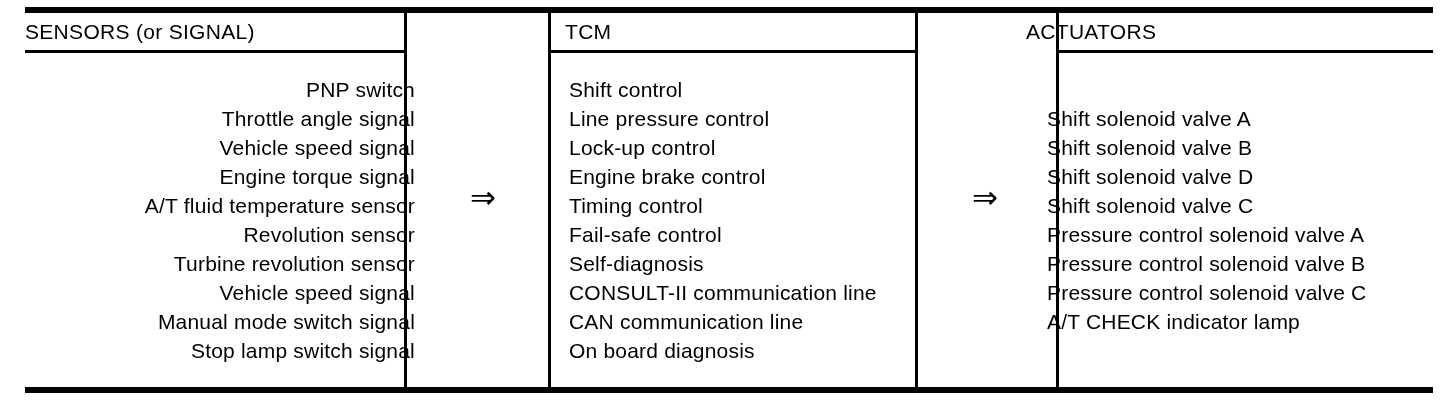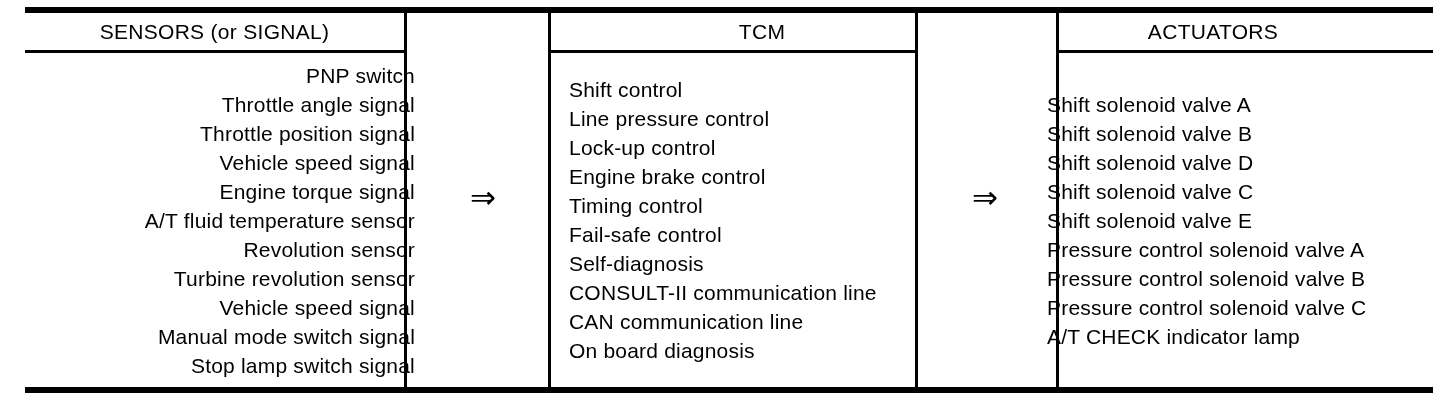--- a/index.html
+++ b/index.html
@@ -51,21 +51,21 @@
   .h2 { left: 548px;  width: 370px; }
   .h3 { left: 1056px; width: 377px; }
 
   
   .col-header {
     position: absolute;
     top: 13px;
     height: 37px;
     display: flex;
     align-items: center;
-    justify-content: center;
+    justify-content: flex-start;
     font-size: 21px;
     letter-spacing: 0.3px;
     white-space: nowrap;
   }
   .col1-header { left: 25px;   width: 379px; }
   .col2-header { left: 525px;  width: 394px; }
   .col2-header span { transform: translateX(40px); }
   .col3-header { left: 1059px; width: 374px; }
   .col3-header span { transform: translateX(-33px); }
 
@@ -127,21 +127,20 @@
   <div class="col-header col2-header">
     <span>TCM</span>
   </div>
   <div class="col-header col3-header">
     <span>ACTUATORS</span>
   </div>
 
   <div class="col-body col1-body">
       <div class="line-item">PNP switch</div>
       <div class="line-item">Throttle angle signal</div>
-      <div class="line-item">Throttle position signal</div>
       <div class="line-item">Vehicle speed signal</div>
       <div class="line-item">Engine torque signal</div>
       <div class="line-item">A/T fluid temperature sensor</div>
       <div class="line-item">Revolution sensor</div>
       <div class="line-item">Turbine revolution sensor</div>
       <div class="line-item">Vehicle speed signal</div>
       <div class="line-item">Manual mode switch signal</div>
       <div class="line-item">Stop lamp switch signal</div>
     </div>
 
@@ -156,21 +155,20 @@
       <div class="line-item">CONSULT-II communication line</div>
       <div class="line-item">CAN communication line</div>
       <div class="line-item">On board diagnosis</div>
     </div>
 
   <div class="col-body col3-body">
       <div class="line-item">Shift solenoid valve A</div>
       <div class="line-item">Shift solenoid valve B</div>
       <div class="line-item">Shift solenoid valve D</div>
       <div class="line-item">Shift solenoid valve C</div>
-      <div class="line-item">Shift solenoid valve E</div>
       <div class="line-item">Pressure control solenoid valve A</div>
       <div class="line-item">Pressure control solenoid valve B</div>
       <div class="line-item">Pressure control solenoid valve C</div>
       <div class="line-item">A/T CHECK indicator lamp</div>
     </div>
 
   <div class="arrow arrow1">⇒</div>
 
   <div class="arrow arrow2">⇒</div>
 

